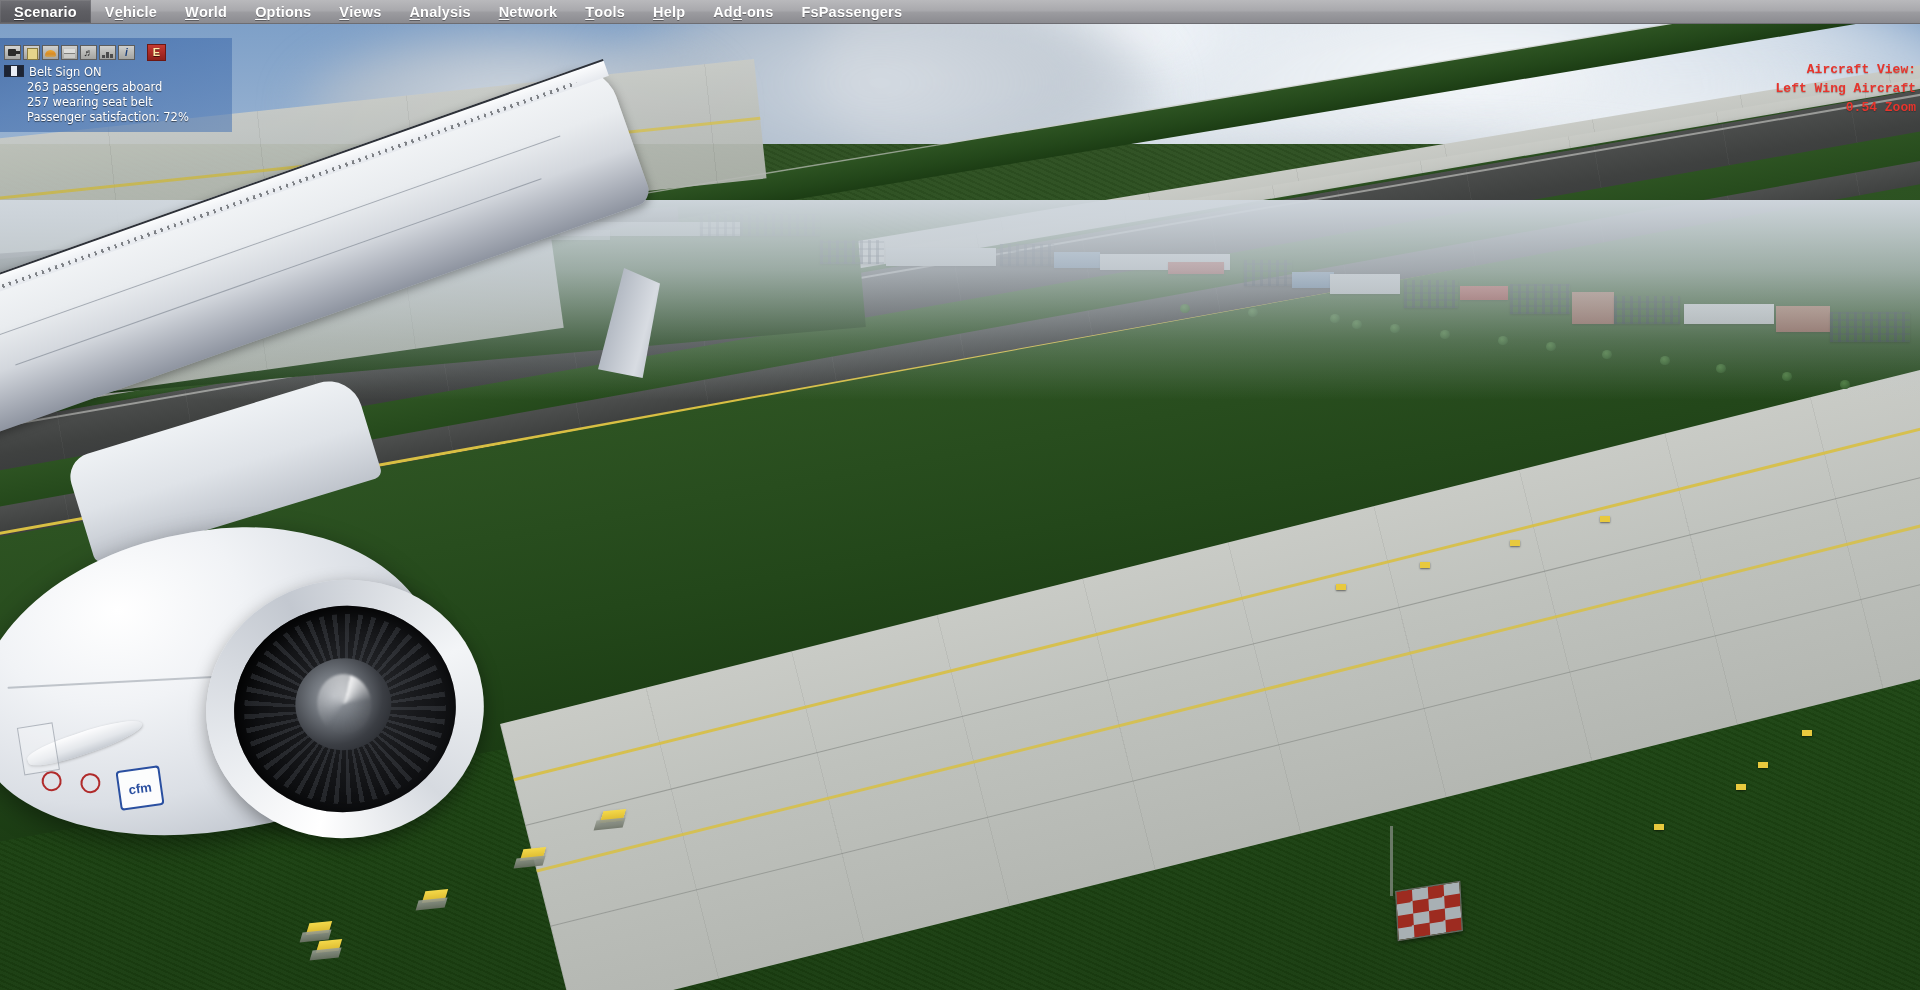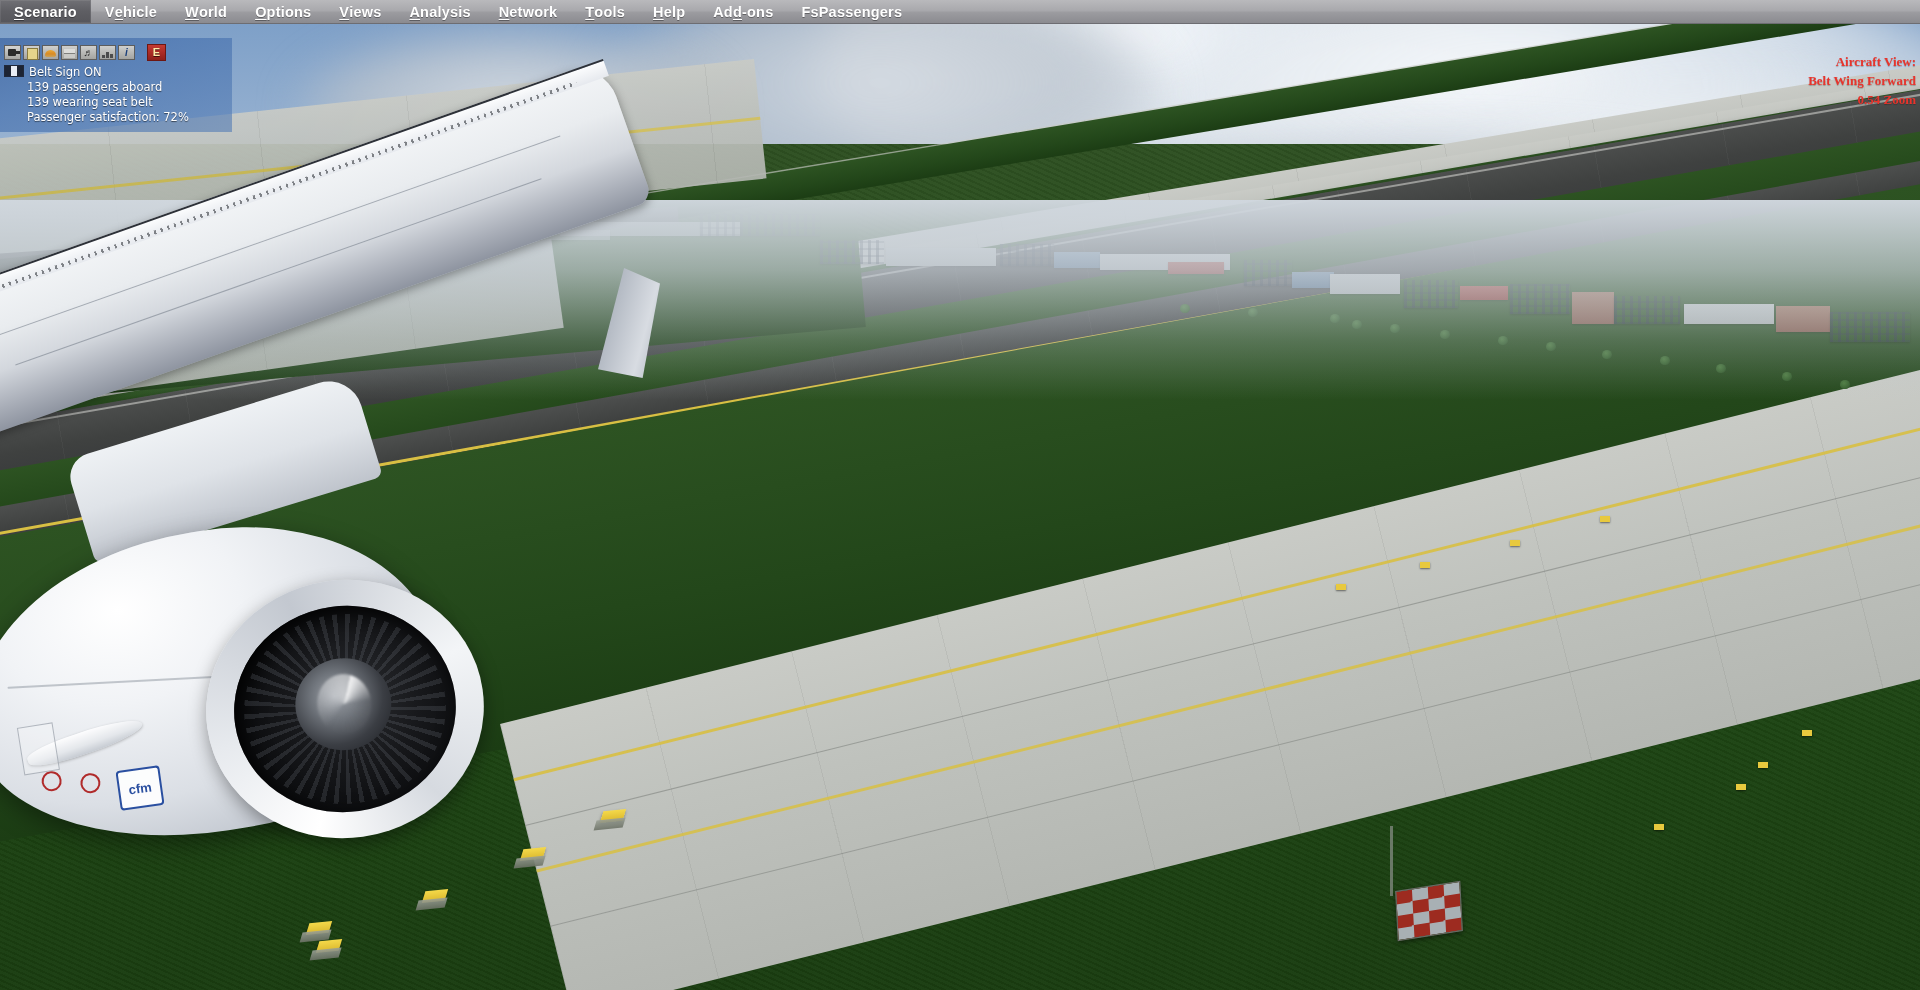--- a/index.html
+++ b/index.html
@@ -434,29 +434,29 @@
     border: 1px solid #20283a;
     background: linear-gradient(to right, #1d2433 0 35%, #e9edf5 35% 65%, #1d2433 65% 100%);
     flex: none;
   }
   .fsp-indent { padding-left: 23px; }
 
   
   #view-info {
     position: absolute;
     right: 4px;
-    top: 28px;
+    top: 36px;
     text-align: right;
     color: #e8342c;
     font-size: 13px;
     font-weight: bold;
     line-height: 19px;
     z-index: 60;
     text-shadow: 0 1px 1px rgba(0,0,0,0.25);
-    font-family: Liberation Serif, serif;
+    font-family: Liberation Mono, monospace;
     user-select: none;
   }
 </style>
 </head>
 <body>
 
 <div id="app">
 
   <div id="menubar">
       <div class="menu-item selected"><span class="acc">S</span>cenario</div>
@@ -641,26 +641,26 @@
           </div>
           <div class="fsp-btn emergency" title="Emergency">
             <span class="g">E</span>
           </div>
         </div>
       <div id="fsp-status">
         <div class="fsp-row">
           <span class="belt-toggle"></span>
           <span>Belt Sign ON</span>
         </div>
-        <div class="fsp-indent">139 passengers aboard</div>
-        <div class="fsp-indent">139 wearing seat belt</div>
+        <div class="fsp-indent">263 passengers aboard</div>
+        <div class="fsp-indent">257 wearing seat belt</div>
         <div class="fsp-indent">Passenger satisfaction: 72%</div>
       </div>
     </div>
 
     <div id="view-info">
       <div>Aircraft View:</div>
-      <div>Belt Wing Forward</div>
+      <div>Left Wing Aircraft</div>
       <div>0.54 Zoom</div>
     </div>
 
   </div>
 </div>
 
 </body></html>

